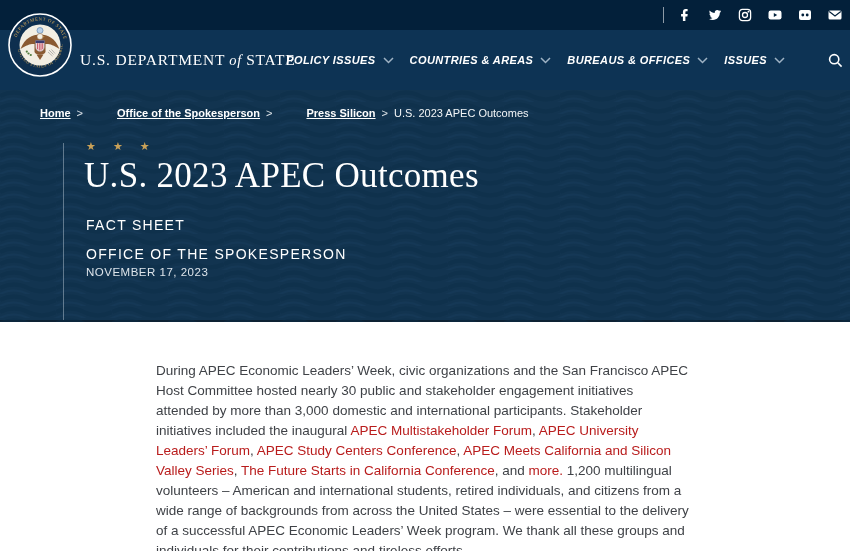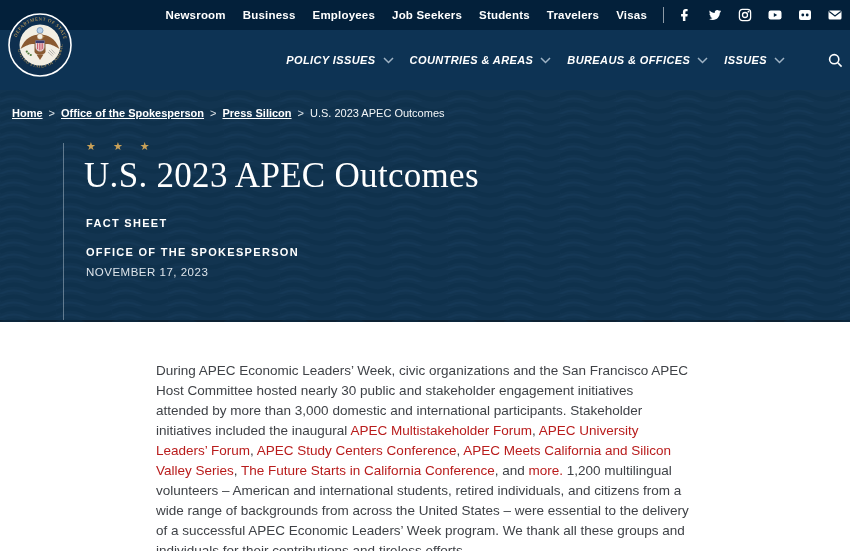--- a/index.html
+++ b/index.html
@@ -48,59 +48,50 @@
   
   .hero {
     position:absolute; top:90px; left:0; width:850px; height:232px;
     background:#123450; border-bottom:2px solid #0d2133; z-index:1;
   }
   .wavebg { position:absolute; top:0; left:0; }
   .breadcrumb {
     position:absolute; top:17px; left:12px; display:flex; align-items:center; gap:6px;
     font-size:11px; color:#ffffff; white-space:nowrap;
   }
-  .crumb-link { color:#ffffff; font-weight:700; text-decoration:underline; cursor:pointer; }
+  .crumb-link { color:#ffffff; font-weight:700; text-decoration:underline; cursor:pointer;margin-left:28px; }
   .crumb-sep { color:#dfe5ea; font-weight:400; }
   .crumb-current { color:#f2f5f7; font-weight:400; }
   .hero-vline { position:absolute; left:63px; top:53px; bottom:0; width:1px; background:rgba(195,208,220,0.45); }
   .hero-stars { position:absolute; left:86px; top:50px; color:#c9a158; font-size:11px; letter-spacing:7px; }
   .hero-title {
     position:absolute; left:84px; top:66px; color:#ffffff;
     font-family:"Liberation Serif", serif; font-size:35px; font-weight:400; letter-spacing:0.3px;
   }
   .hero-doctype, .hero-office {
-    position:absolute; left:86px; color:#ffffff; font-size:11px; font-weight:700; letter-spacing:1.3px;
+    position:absolute; left:86px; color:#ffffff; font-size:14px; font-weight:400; letter-spacing:1.3px;
   }
   .hero-doctype { top:127px; }
   .hero-office { top:156px; }
   .hero-date {
     position:absolute; left:86px; top:176px; color:#dde4ea; font-size:11.5px; font-weight:400; letter-spacing:0.5px;
   }
 
   
   .main { position:absolute; top:322px; left:0; width:850px; height:229px; background:#ffffff; }
   .paragraph {
     position:absolute; left:156px; top:39px; width:533px;
     font-size:13.5px; line-height:20px; color:#3f4247;
   }
   .inline-link { color:#b91c1c; font-weight:400; cursor:pointer; }
 </style>
 </head>
 <body>
 
 <div class="topbar">
-  <div class="topbar-links">
-    <a class="topbar-link">Newsroom</a>
-    <a class="topbar-link">Business</a>
-    <a class="topbar-link">Employees</a>
-    <a class="topbar-link">Job Seekers</a>
-    <a class="topbar-link">Students</a>
-    <a class="topbar-link">Travelers</a>
-    <a class="topbar-link">Visas</a>
-  </div>
   <div class="topbar-divider"></div>
   <div class="social-row">
     <span class="social-btn">
       <svg width="14" height="14" viewBox="0 0 14 14">
           <path fill="#fff" d="M9.6 1H7.6C5.9 1 4.9 2.1 4.9 3.9V6H3.1v2.4h1.8V13h2.5V8.4h2l.3-2.4H7.4V4.3c0-.7.3-1 1-1h1.2Z"></path>
         </svg>
     </span>
     <span class="social-btn">
       <svg width="14" height="14" viewBox="0 0 14 14">
           <path fill="#fff" d="M13 3.1c-.4.2-.9.3-1.4.4.5-.3.9-.8 1.1-1.4-.5.3-1 .5-1.6.6C10.6 2.2 9.9 2 9.2 2 7.8 2 6.7 3.1 6.7 4.5c0 .2 0 .4.1.6C4.7 5 2.9 4 1.7 2.5c-.2.4-.3.8-.3 1.3 0 .9.4 1.6 1.1 2.1-.4 0-.8-.1-1.1-.3v.1c0 1.2.9 2.2 2 2.5-.2.1-.4.1-.7.1-.2 0-.3 0-.5-.1.3 1 1.2 1.7 2.3 1.7-.8.7-1.9 1.1-3.1 1.1H1c1.1.7 2.4 1.1 3.8 1.1 4.5 0 7-3.8 7-7v-.3c.5-.4.9-.8 1.2-1.3Z"></path>
@@ -129,20 +120,25 @@
     <span class="social-btn">
       <svg width="14" height="14" viewBox="0 0 14 14">
           <rect x="0.5" y="2.5" width="13" height="9" rx="1.5" fill="#fff"></rect>
           <path d="M1.2 3.6 7 8l5.8-4.4" fill="none" stroke="#03203a" stroke-width="1.2"></path>
         </svg>
     </span>
   </div>
 </div>
 
 <div class="header">
+  <div class="brand">
+    <span>U.S. DEPARTMENT</span>
+    <span class="of">of</span>
+    <span>STATE</span>
+  </div>
   <div class="mainnav">
     <div class="nav-item">
       <span>POLICY ISSUES</span>
       <svg width="11" height="7" viewBox="0 0 11 7">
           <path d="M1 1l4.5 4.5L10 1" fill="none" stroke="#9fb3c4" stroke-width="1.5"></path>
         </svg>
     </div>
     <div class="nav-item">
       <span>COUNTRIES &amp; AREAS</span>
       <svg width="11" height="7" viewBox="0 0 11 7">

